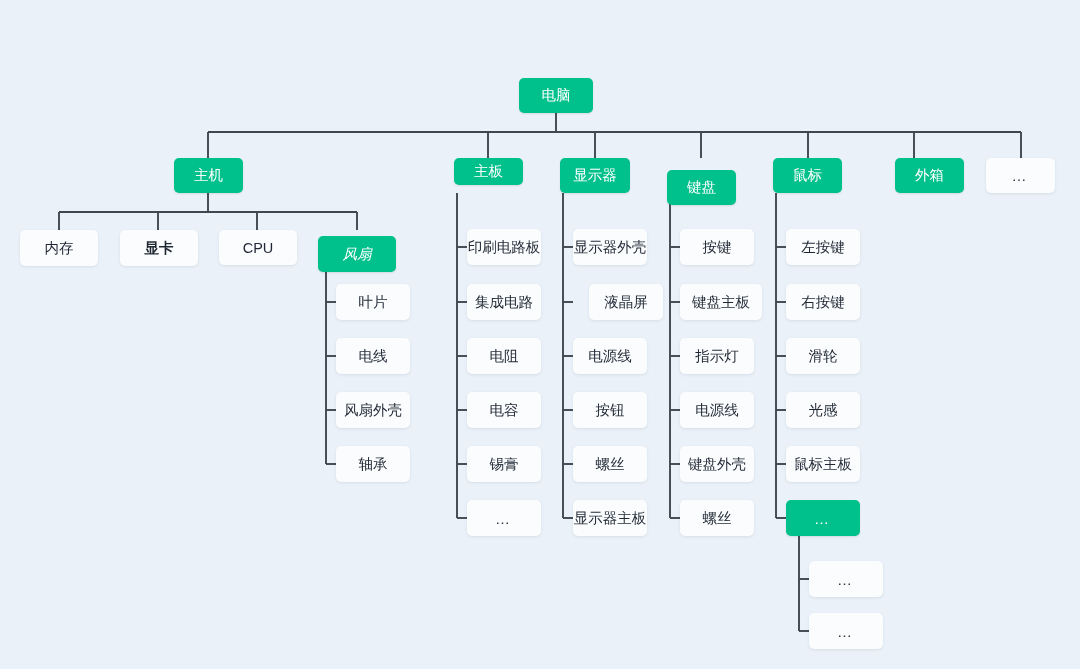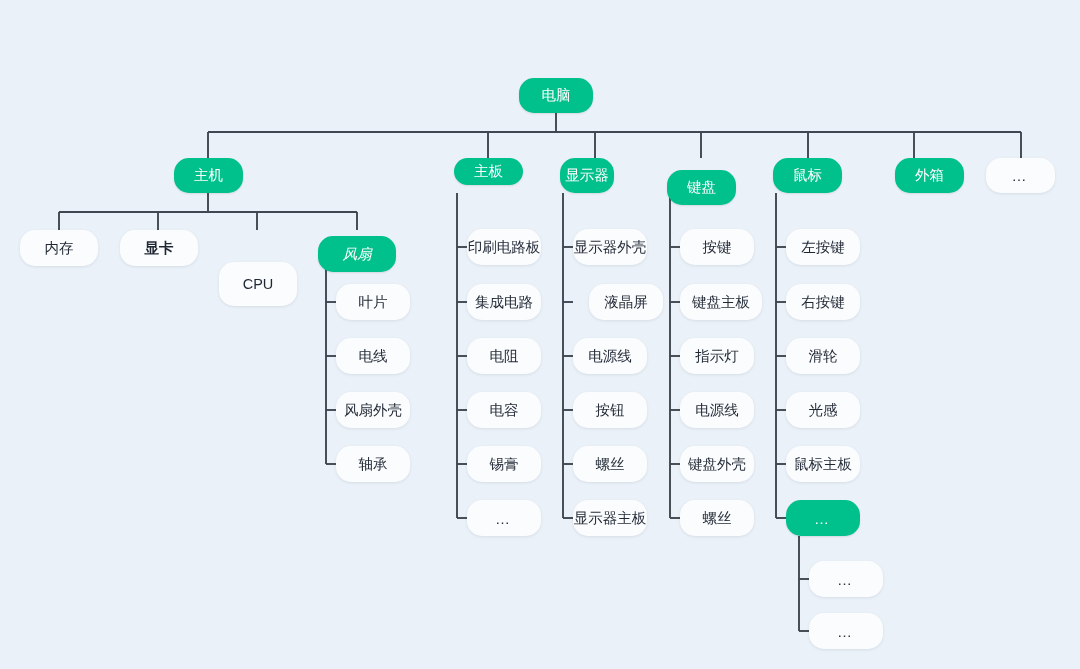--- a/index.html
+++ b/index.html
@@ -43,21 +43,21 @@
     stroke-width: 1.9px;
     fill: none;
   }
 
   
   .node {
     position: absolute;
     display: flex;
     align-items: center;
     justify-content: center;
-    border-radius: 15px;
+    border-radius: 5px;
     font-size: 14.5px;
     white-space: nowrap;
     z-index: 3;
   }
   .node.green {
     background: #00c08b;
     color: #ffffff;
     box-shadow: 0 1px 2px rgba(0,0,0,0.10);
   }
   .node.white {
@@ -138,29 +138,29 @@
 
     <line x1="799" y1="536" x2="799" y2="631"></line>
     <line x1="799" y1="579" x2="809" y2="579"></line>
     <line x1="799" y1="631" x2="809" y2="631"></line>
   </svg>
 
   <div class="node green" style="left:519px; top:78px; width:74px; height:35px;">电脑</div>
 
   <div class="node green" style="left:174px; top:158px; width:69px; height:35px;">主机</div>
   <div class="node green" style="left:454px; top:158px; width:69px; height:27px;">主板</div>
-  <div class="node green" style="left:560px; top:158px; width:54px; height:35px;">显示器</div>
+  <div class="node green" style="left:560px; top:158px; width:70px; height:35px;">显示器</div>
   <div class="node green" style="left:667px; top:170px; width:69px; height:35px;">键盘</div>
   <div class="node green" style="left:773px; top:158px; width:69px; height:35px;">鼠标</div>
   <div class="node green" style="left:879px; top:158px; width:69px; height:35px;margin-left:16px;">外箱</div>
   <div class="node white dots" style="left:986px; top:158px; width:69px; height:35px;">…</div>
 
   <div class="node white" style="left:20px; top:230px; width:78px; height:36px;">内存</div>
   <div class="node white" style="left:120px; top:230px; width:78px; height:36px;font-weight:bold;">显卡</div>
-  <div class="node white" style="left:219px; top:230px; width:78px; height:44px;margin-top:32px;">CPU</div>
+  <div class="node white" style="left:219px; top:230px; width:78px; height:35px;">CPU</div>
   <div class="node green" style="left:318px; top:236px; width:78px; height:36px;font-style:italic;">风扇</div>
 
   <div class="node white" style="left:336px; top:284px; width:74px; height:36px;">叶片</div>
   <div class="node white" style="left:336px; top:338px; width:74px; height:36px;">电线</div>
   <div class="node white" style="left:336px; top:392px; width:74px; height:36px;">风扇外壳</div>
   <div class="node white" style="left:336px; top:446px; width:74px; height:36px;">轴承</div>
 
   <div class="node white" style="left:467px; top:229px; width:74px; height:36px;">印刷电路板</div>
   <div class="node white" style="left:467px; top:284px; width:74px; height:36px;">集成电路</div>
   <div class="node white" style="left:467px; top:338px; width:74px; height:36px;">电阻</div>

